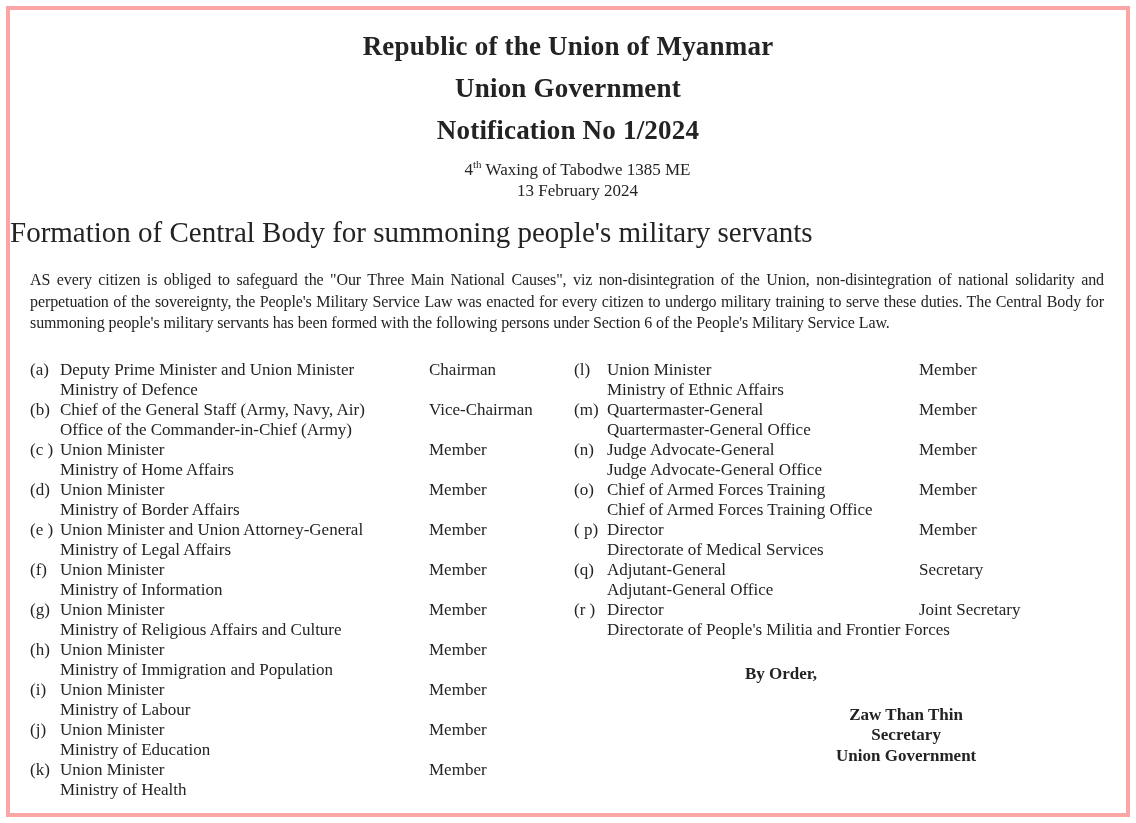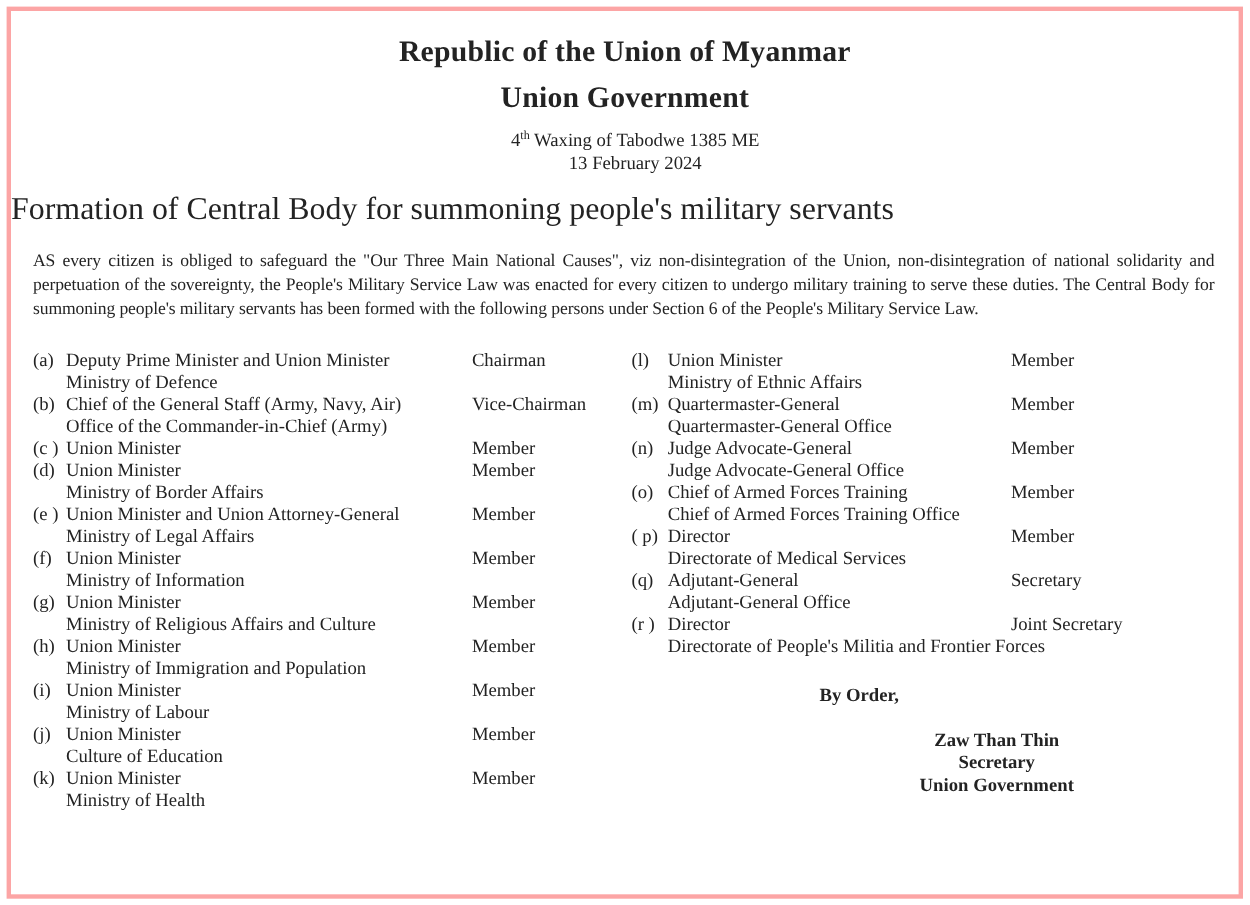--- a/index.html
+++ b/index.html
@@ -83,20 +83,21 @@
 </style>
 </head>
 <body>
 
 <div class="canvas">
   <div class="frame">
 
     <div class="header">
       <div class="h1">Republic of the Union of Myanmar</div>
       <div class="h1">Union Government</div>
+      <div class="h1">Notification No 1/2024</div>
     </div>
 
     <div class="dateblock">
       <div class="date-line"><span>4</span><sup>th</sup><span> Waxing of Tabodwe 1385 ME</span></div>
       <div class="date-line">13 February 2024</div>
     </div>
 
     <div class="doc-title">Formation of Central Body for summoning people's military servants</div>
 
     <p class="body-par">AS every citizen is obliged to safeguard the "Our Three Main National Causes", viz non-disintegration of the Union, non-disintegration of national solidarity and perpetuation of the sovereignty, the People's Military Service Law was enacted for every citizen to undergo military training to serve these duties. The Central Body for summoning people's military servants has been formed with the following persons under Section 6 of the People's Military Service Law.</p>
@@ -114,20 +115,21 @@
     <span class="m-label">(b)</span>
     <span class="m-position">Chief of the General Staff (Army, Navy, Air)</span>
     <span class="m-role">Vice-Chairman</span>
     <span class="m-office">Office of the Commander-in-Chief (Army)</span>
   </div>
 
   <div class="member">
     <span class="m-label">(c )</span>
     <span class="m-position">Union Minister</span>
     <span class="m-role">Member</span>
+    <span class="m-office">Ministry of Home Affairs</span>
   </div>
 
   <div class="member">
     <span class="m-label">(d)</span>
     <span class="m-position">Union Minister</span>
     <span class="m-role">Member</span>
     <span class="m-office">Ministry of Border Affairs</span>
   </div>
 
   <div class="member">
@@ -162,21 +164,21 @@
     <span class="m-label">(i)</span>
     <span class="m-position">Union Minister</span>
     <span class="m-role">Member</span>
     <span class="m-office">Ministry of Labour</span>
   </div>
 
   <div class="member">
     <span class="m-label">(j)</span>
     <span class="m-position">Union Minister</span>
     <span class="m-role">Member</span>
-    <span class="m-office">Culture of Education</span>
+    <span class="m-office">Ministry of Education</span>
   </div>
 
   <div class="member">
     <span class="m-label">(k)</span>
     <span class="m-position">Union Minister</span>
     <span class="m-role">Member</span>
     <span class="m-office">Ministry of Health</span>
   </div>
 </div>
       <div class="col col-right">

